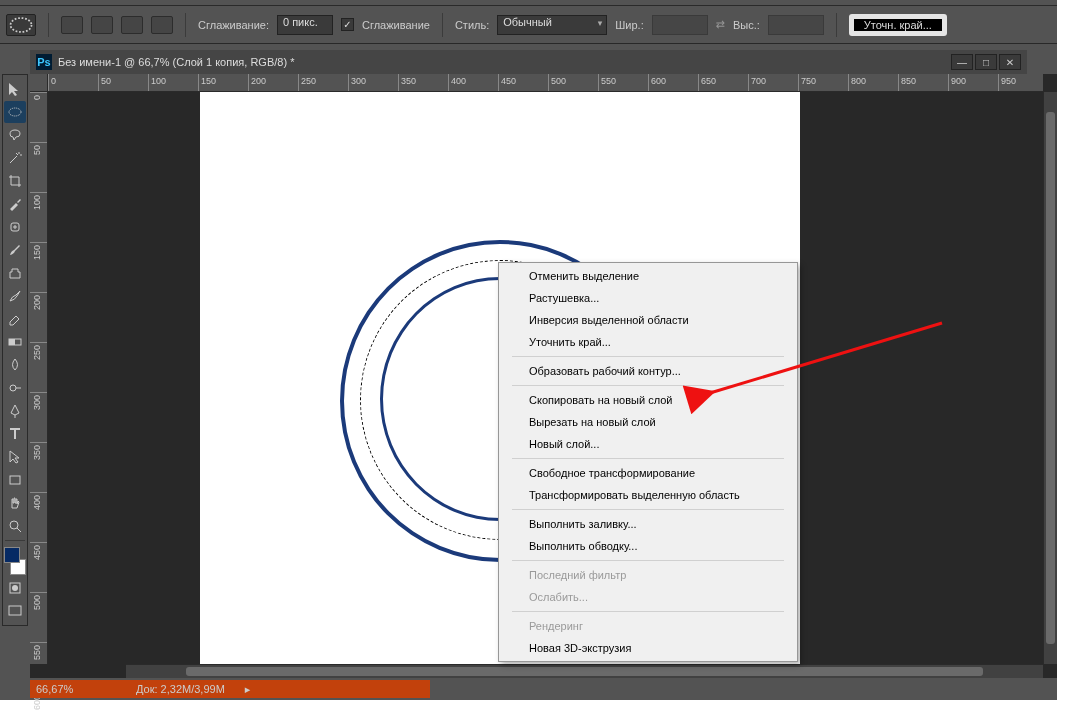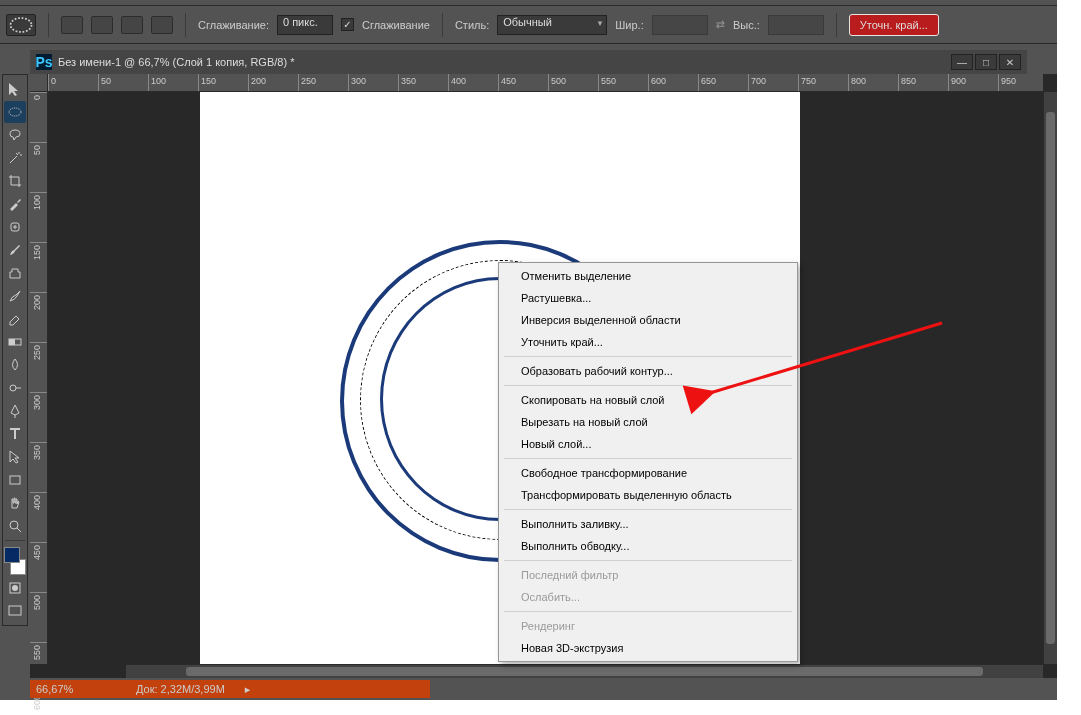--- a/index.html
+++ b/index.html
@@ -14,25 +14,25 @@
 .tool-preset { width: 30px; height: 22px; background: #3a3a3a; border: 1px solid #222; border-radius: 2px; display: flex; align-items: center; justify-content: center; }
 .small-btn { width: 22px; height: 18px; background: #454545; border: 1px solid #2c2c2c; border-radius: 2px; }
 .divider { width: 1px; height: 24px; background: #3b3b3b; margin: 0 4px; }
 .opt-label { color: #ccc; }
 .opt-input { height: 20px; background: #3a3a3a; border: 1px solid #222; color: #ddd; padding: 0 5px; }
 .opt-input.small { width: 56px; }
 .opt-input.dropdown { width: 110px; position: relative; }
 .opt-input.dropdown::after { content: "▾"; position: absolute; right: 4px; top: 2px; color: #aaa; font-size: 9px; }
 .checkbox { width: 13px; height: 13px; background: #3a3a3a; border: 1px solid #222; display: inline-flex; align-items: center; justify-content: center; }
 .checkbox.on::after { content: "✓"; color: #ddd; font-size: 10px; }
-.btn { height: 22px; background: #b91c1c; border: 1px solid #e5e5e5; color: #ddd; padding: 0 10px; border-radius: 3px; }
+.btn { height: 22px; background: #000000; border: 5px solid #e5e5e5; color: #ddd; padding: 0 10px; border-radius: 3px; }
 
 
 .doc-header { height: 24px; background: #454545; display: flex; align-items: center; padding: 0 6px; margin: 6px 30px 0 30px; position: relative; }
-.doc-header .ps-badge { width: 16px; height: 16px; background: #001c33; color: #3cc7ff; display: flex; align-items: center; justify-content: center; font-weight: bold; font-size: 14px; margin-right: 6px; }
+.doc-header .ps-badge { width: 16px; height: 16px; background: #001c33; color: #3cc7ff; display: flex; align-items: center; justify-content: center; font-weight: bold; font-size: 11px; margin-right: 6px; }
 .doc-header .title { color: #ddd; }
 .doc-header .winctl { margin-left: auto; display: flex; gap: 2px; }
 .doc-header .winbtn { width: 22px; height: 16px; background: #3a3a3a; border: 1px solid #222; display: flex; align-items: center; justify-content: center; color: #ccc; font-size: 10px; }
 
 
 .workspace-wrap { position: absolute; left: 30px; top: 74px; right: 0; bottom: 22px; background: #282828; }
 .ruler-h { position: absolute; left: 18px; top: 0; right: 14px; height: 18px; background: #535353; border-bottom: 1px solid #2a2a2a; display: flex; overflow: hidden; }
 .ruler-h .tick { flex: 0 0 50px; border-left: 1px solid #888; height: 100%; position: relative; }
 .ruler-h .tick span { position: absolute; left: 2px; top: 2px; color: #ccc; font-size: 9px; }
 .ruler-corner { position: absolute; left: 0; top: 0; width: 18px; height: 18px; background: #535353; border-right: 1px solid #2a2a2a; border-bottom: 1px solid #2a2a2a; }
@@ -63,21 +63,21 @@
 .tools-panel { position: absolute; left: 2px; top: 74px; width: 26px; background: #535353; border: 1px solid #2a2a2a; padding: 2px 0; }
 .tool { width: 22px; height: 22px; margin: 1px auto; display: flex; align-items: center; justify-content: center; color: #ccc; border-radius: 2px; cursor: pointer; position: relative; }
 .tool.active { background: #1c3f5e; }
 .tool svg { width: 16px; height: 16px; }
 .tool-sep { height: 1px; background: #3a3a3a; margin: 3px 2px; }
 .color-swatches { width: 22px; height: 28px; margin: 6px auto 2px; position: relative; }
 .fg-swatch { position: absolute; left: 0; top: 0; width: 16px; height: 16px; background: #062a64; border: 1px solid #888; }
 .bg-swatch { position: absolute; right: 0; bottom: 0; width: 16px; height: 16px; background: #fff; border: 1px solid #888; }
 
 
-.context-menu { position: absolute; left: 498px; top: 262px; width: 300px; background: #f0f0f0; border: 1px solid #979797; box-shadow: 3px 3px 6px rgba(0,0,0,.3); color: #000; padding: 2px 4px; }
+.context-menu { position: absolute; left: 498px; top: 262px; width: 300px; background: #f0f0f0; border: 1px solid #979797; box-shadow: 3px 3px 6px rgba(0,0,0,.3); color: #000; padding: 2px 12px; }
 .ctx-item { height: 22px; display: flex; align-items: center; padding: 0 18px; cursor: default; }
 .ctx-item.disabled { color: #9a9a9a; }
 .ctx-sep { height: 1px; background: #d0d0d0; margin: 3px 1px; }
 
 
 .red-arrow { position: absolute; pointer-events: none; }
 
 </style>
 </head>
 <body>

